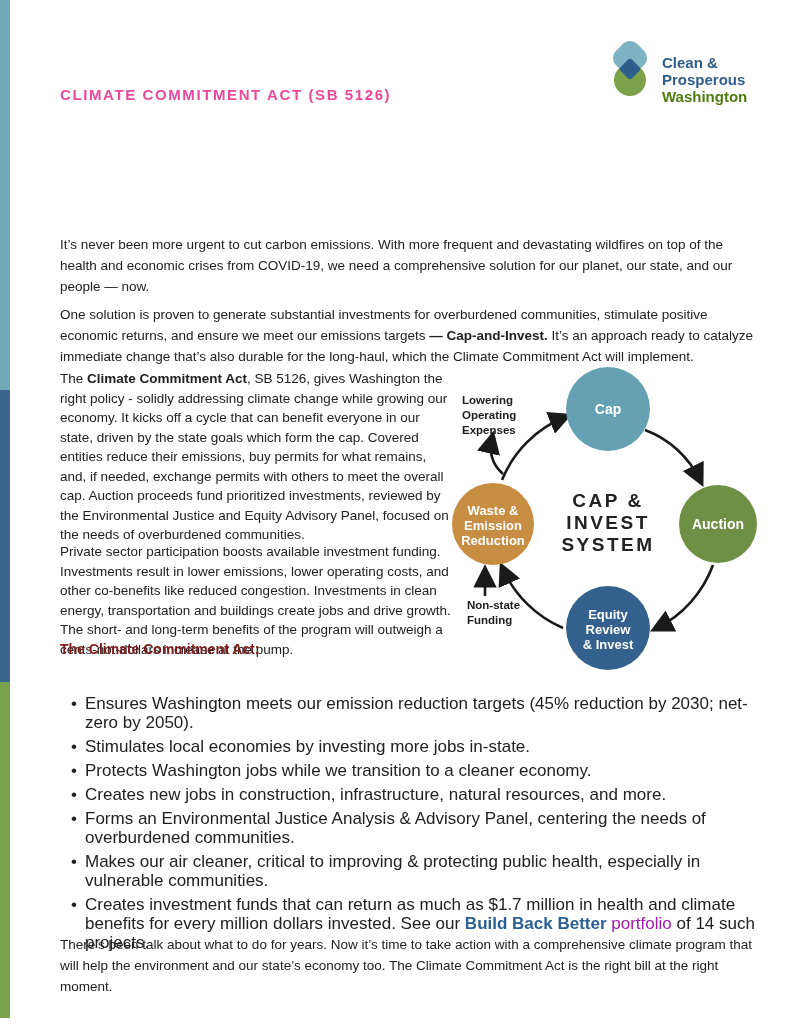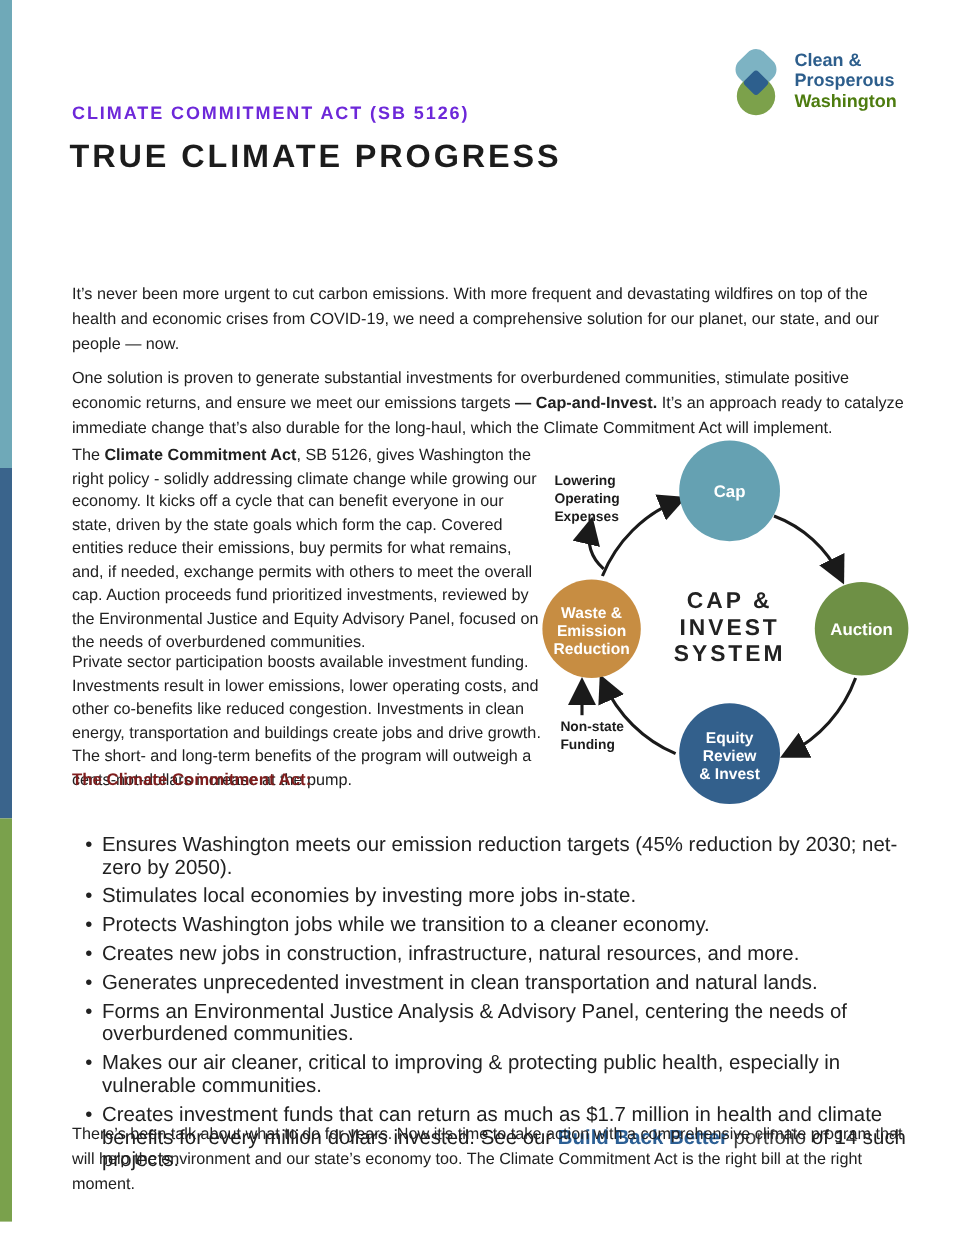--- a/index.html
+++ b/index.html
@@ -8,27 +8,27 @@
     font-family:"Liberation Sans",sans-serif;color:#212121;overflow:hidden;
   }
   
   .stripe{position:absolute;left:0;width:10px;}
   .stripe.teal{top:0;height:390px;background:#6fa9b8;}
   .stripe.blue{top:390px;height:292px;background:#3a648c;}
   .stripe.green{top:682px;height:336px;background:#7aa14c;}
 
   
   .logo{position:absolute;top:36px;left:608px;display:flex;gap:10px;}
-  .logo-text{margin-top:6px;font-weight:bold;font-size:15px;line-height:17px;}
+  .logo-text{margin-top:18px;font-weight:bold;font-size:15px;line-height:17px;}
   .logo-text .l1,.logo-text .l2{color:#2d5e8c;}
   .logo-text .l3{color:#4d7c0f;}
 
   .kicker{
     position:absolute;left:60px;top:86px;
-    font-size:15px;font-weight:bold;letter-spacing:1.6px;color:#6d28d9;
+    font-size:15px;font-weight:bold;letter-spacing:1.6px;color:#ec4899;
   }
   .headline{
     position:absolute;left:58px;top:112px;
     font-size:27px;font-weight:bold;letter-spacing:2.4px;line-height:37px;color:#1c1c1c;
   }
   .para{position:absolute;left:60px;font-size:13.5px;line-height:21px;color:#212121;}
   .p1{top:234px;width:700px;}
   .p2{top:304px;width:700px;}
   .p3{top:369px;width:392px;line-height:19.5px;}
   .p4{top:522px;width:392px;line-height:19.5px;margin-top:20px;}
@@ -43,21 +43,21 @@
     position:absolute;left:60px;top:694px;width:702px;
     margin:0;padding:0;list-style:none;
     font-size:17px;line-height:19px;
   }
   ul.bullets li{position:relative;padding-left:25px;margin-bottom:5px;}
   ul.bullets li::before{content:"\2022";position:absolute;left:11px;top:0;color:#212121;}
   .closing{top:934px;width:700px;}
 
   b{font-weight:bold;}
   .link-bold{color:#2c5f94;font-weight:bold;cursor:pointer;}
-  .link{color:#404040;cursor:pointer;}
+  .link{color:#a21caf;cursor:pointer;}
 </style>
 </head>
 <body>
 
 <div class="stripe teal"></div>
 <div class="stripe blue"></div>
 <div class="stripe green"></div>
 
 <div class="logo">
   <svg width="44" height="64" viewBox="0 0 44 64">
@@ -67,21 +67,20 @@
   </svg>
   <div class="logo-text">
     <div class="l1">Clean &amp;</div>
     <div class="l2">Prosperous</div>
     <div class="l3">Washington</div>
   </div>
 </div>
 
 <div class="kicker">CLIMATE COMMITMENT ACT (SB 5126)</div>
 <div class="headline">
-  <div>TRUE CLIMATE PROGRESS</div>
 </div>
 
 <div class="para p1">It’s never been more urgent to cut carbon emissions. With more frequent and devastating wildfires on top of the health and economic crises from COVID-19, we need a comprehensive solution for our planet, our state, and our people — now.</div>
 <div class="para p2"><span>One solution is proven to generate substantial investments for overburdened communities, stimulate positive economic returns, and ensure we meet our emissions targets </span><b>— Cap-and-Invest.</b><span> It’s an approach ready to catalyze immediate change that’s also durable for the long-haul, which the Climate Commitment Act will implement.</span></div>
 
 <div class="para p3"><span>The </span><b>Climate Commitment Act</b><span>, SB 5126, gives Washington the right policy - solidly addressing climate change while growing our economy. It kicks off a cycle that can benefit everyone in our state, driven by the state goals which form the cap. Covered entities reduce their emissions, buy permits for what remains, and, if needed, exchange permits with others to meet the overall cap. Auction proceeds fund prioritized investments, reviewed by the Environmental Justice and Equity Advisory Panel, focused on the needs of overburdened communities.</span></div>
 <div class="para p4">Private sector participation boosts available investment funding. Investments result in lower emissions, lower operating costs, and other co-benefits like reduced congestion. Investments in clean energy, transportation and buildings create jobs and drive growth. The short- and long-term benefits of the program will outweigh a cents-not-dollars increase at the pump.</div>
 
 <div class="diagram">
   <svg width="355" height="310" viewBox="0 0 355 310">
@@ -135,19 +134,18 @@
     </g>
   </svg>
 </div>
 
 <div class="list-heading">The Climate Commitment Act:</div>
 <ul class="bullets">
   <li>Ensures Washington meets our emission reduction targets (45% reduction by 2030; net-zero by 2050).</li>
   <li>Stimulates local economies by investing more jobs in-state.</li>
   <li>Protects Washington jobs while we transition to a cleaner economy.</li>
   <li>Creates new jobs in construction, infrastructure, natural resources, and more.</li>
-  <li>Generates unprecedented investment in clean transportation and natural lands.</li>
   <li>Forms an Environmental Justice Analysis &amp; Advisory Panel, centering the needs of overburdened communities.</li>
   <li>Makes our air cleaner, critical to improving &amp; protecting public health, especially in vulnerable communities.</li>
   <li><span>Creates investment funds that can return as much as $1.7 million in health and climate benefits for every million dollars invested. See our </span><span class="link-bold">Build Back Better</span><span> </span><span class="link">portfolio</span><span> of 14 such projects.</span></li>
 </ul>
 
 <div class="para closing">There’s been talk about what to do for years.  Now it’s time to take action with a comprehensive climate program that will help the environment and our state’s economy too. The Climate Commitment Act is the right bill at the right moment.</div>
 
 </body></html>

